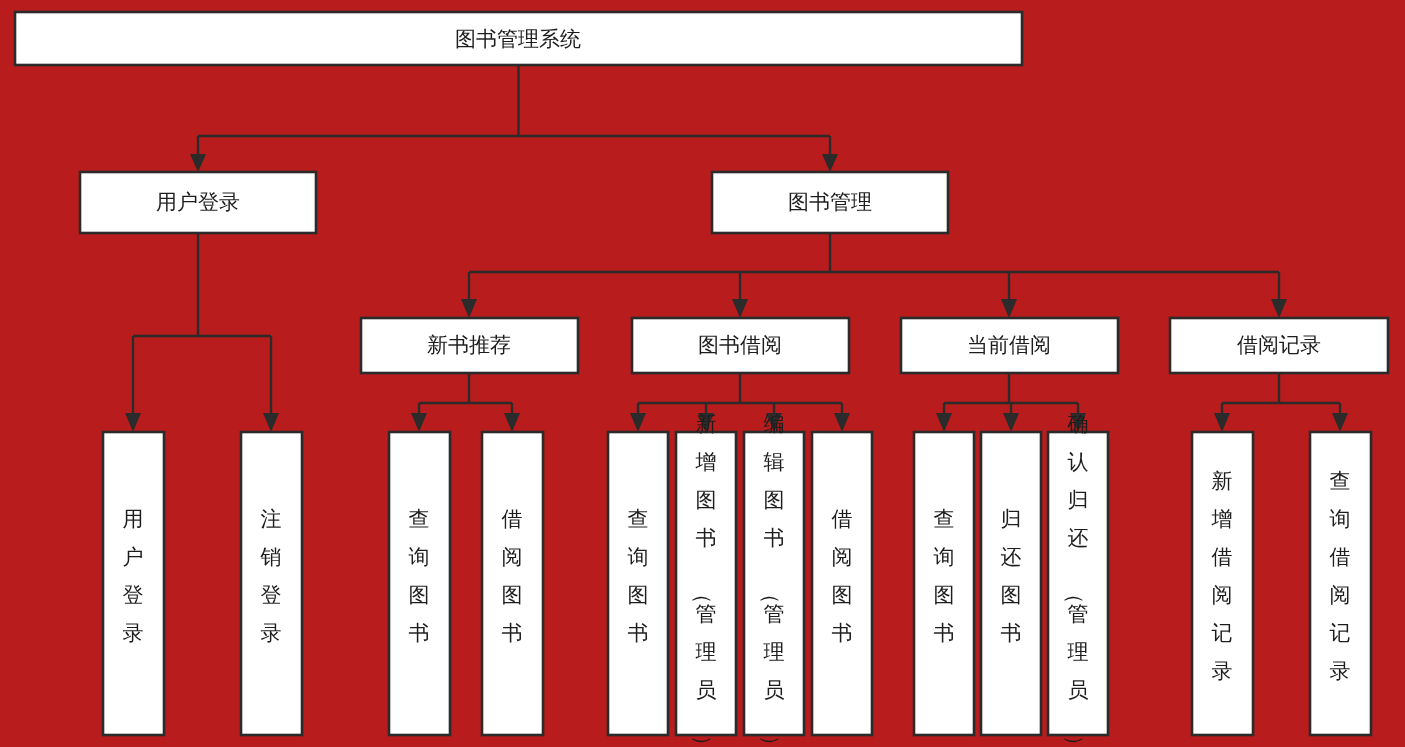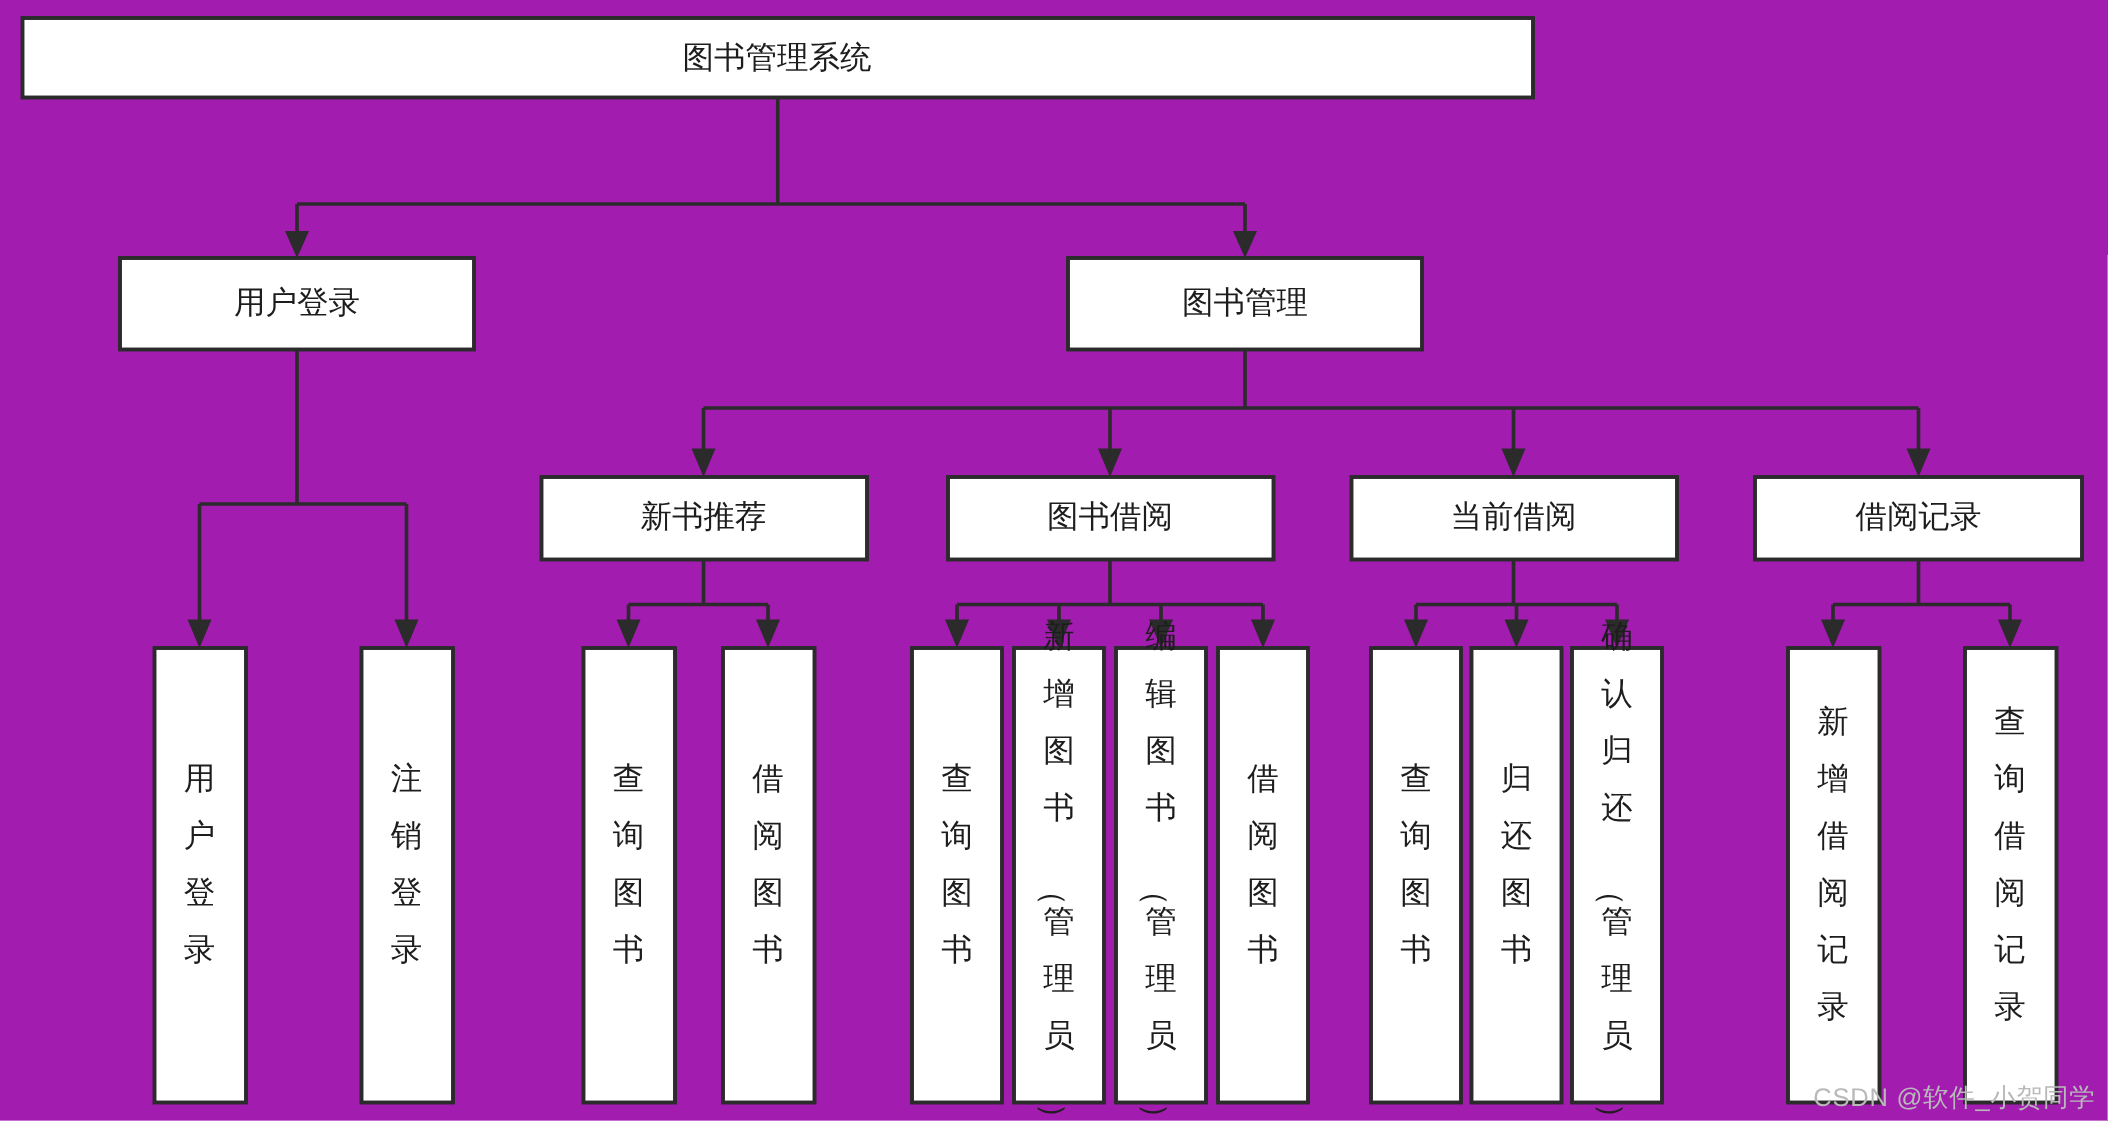--- a/index.html
+++ b/index.html
@@ -10,21 +10,21 @@
   body {
     width: 1405px;
     height: 747px;
     font-family: "Liberation Sans", "DejaVu Sans", sans-serif;
     overflow: hidden;
   }
   #diagram-root {
     position: relative;
     width: 1405px;
     height: 747px;
-    background: #a21caf;
+    background: #b91c1c;
   }
   svg#flowchart {
     position: absolute;
     top: 0;
     left: 0;
     width: 1405px;
     height: 747px;
     display: block;
   }
   .node-box {
@@ -217,14 +217,13 @@
         <rect class="node-box" x="1192" y="432" width="61" height="303"></rect>
         <text class="node-label-v" x="1222" y="0"><tspan x="1222" y="488">新</tspan><tspan x="1222" y="526">增</tspan><tspan x="1222" y="564">借</tspan><tspan x="1222" y="602">阅</tspan><tspan x="1222" y="640">记</tspan><tspan x="1222" y="678">录</tspan></text>
       </g>
       <g>
         <rect class="node-box" x="1340" y="432" width="61" height="303" transform="translate(-30,0)"></rect>
         <text class="node-label-v" x="1340" y="0"><tspan x="1340" y="488">查</tspan><tspan x="1340" y="526">询</tspan><tspan x="1340" y="564">借</tspan><tspan x="1340" y="602">阅</tspan><tspan x="1340" y="640">记</tspan><tspan x="1340" y="678">录</tspan></text>
       </g>
     </g>
   </svg>
 
-  <div class="watermark">CSDN @软件_小贺同学</div>
 </div>
 
 </body></html>

